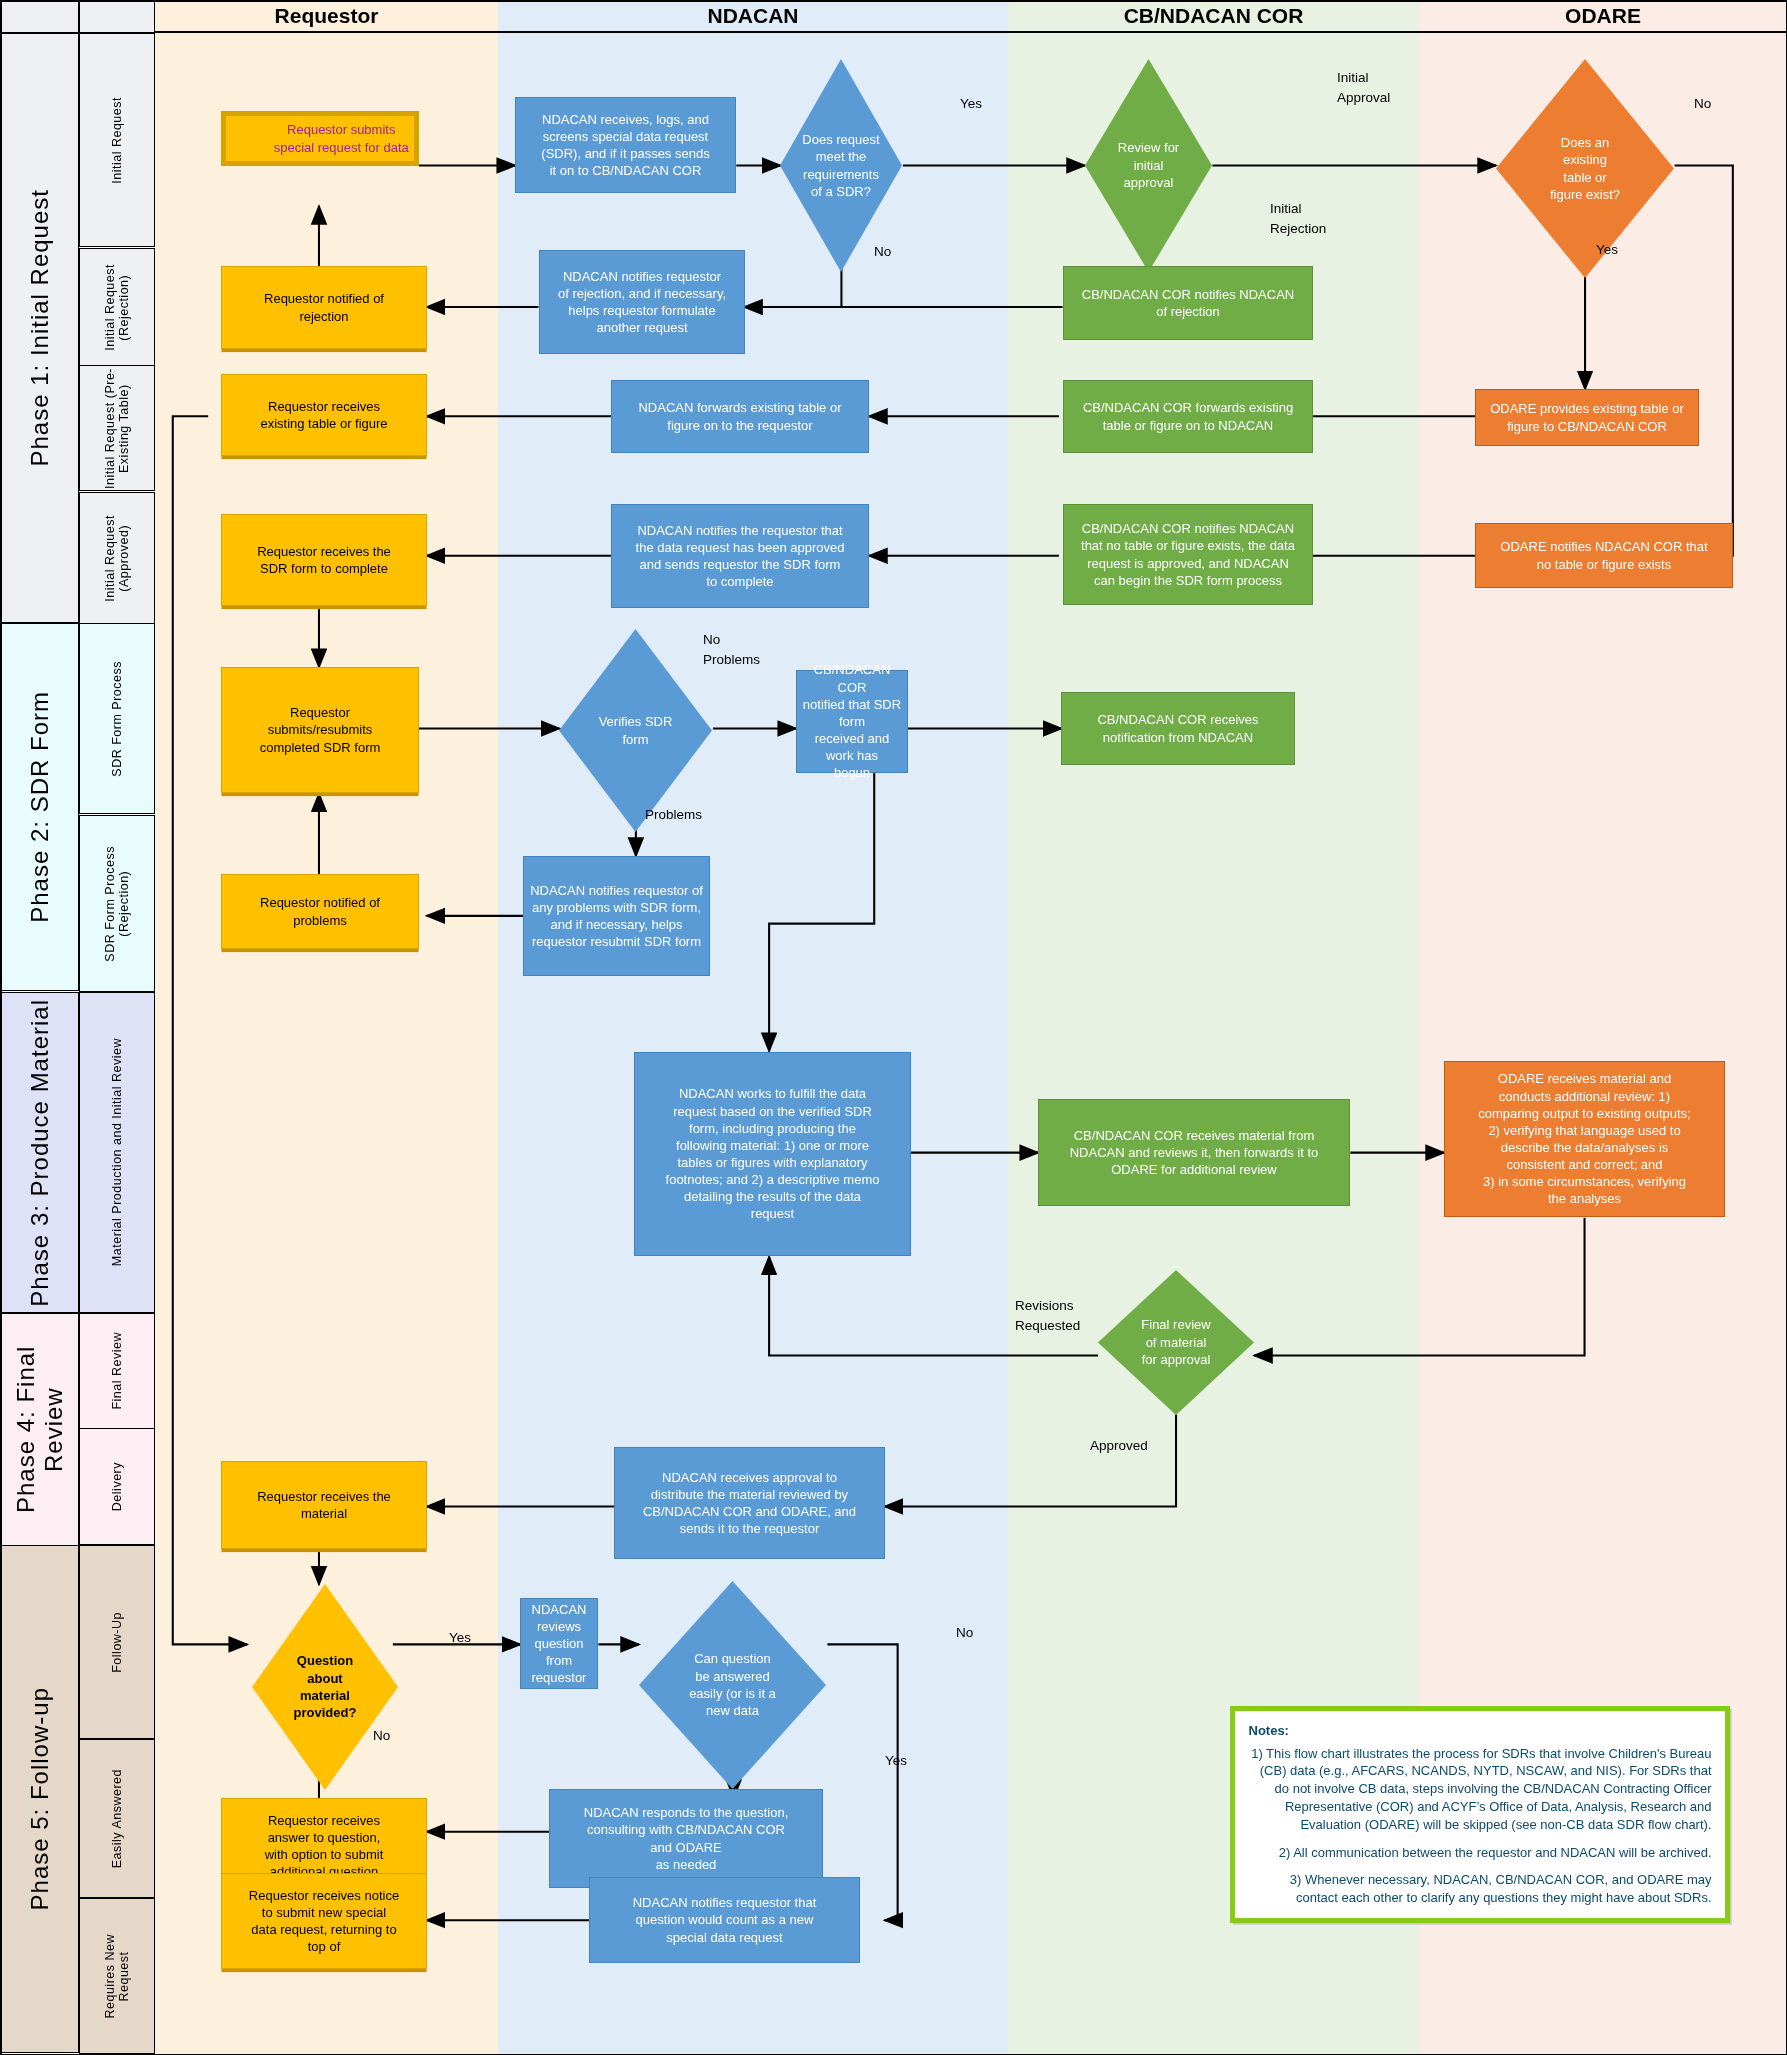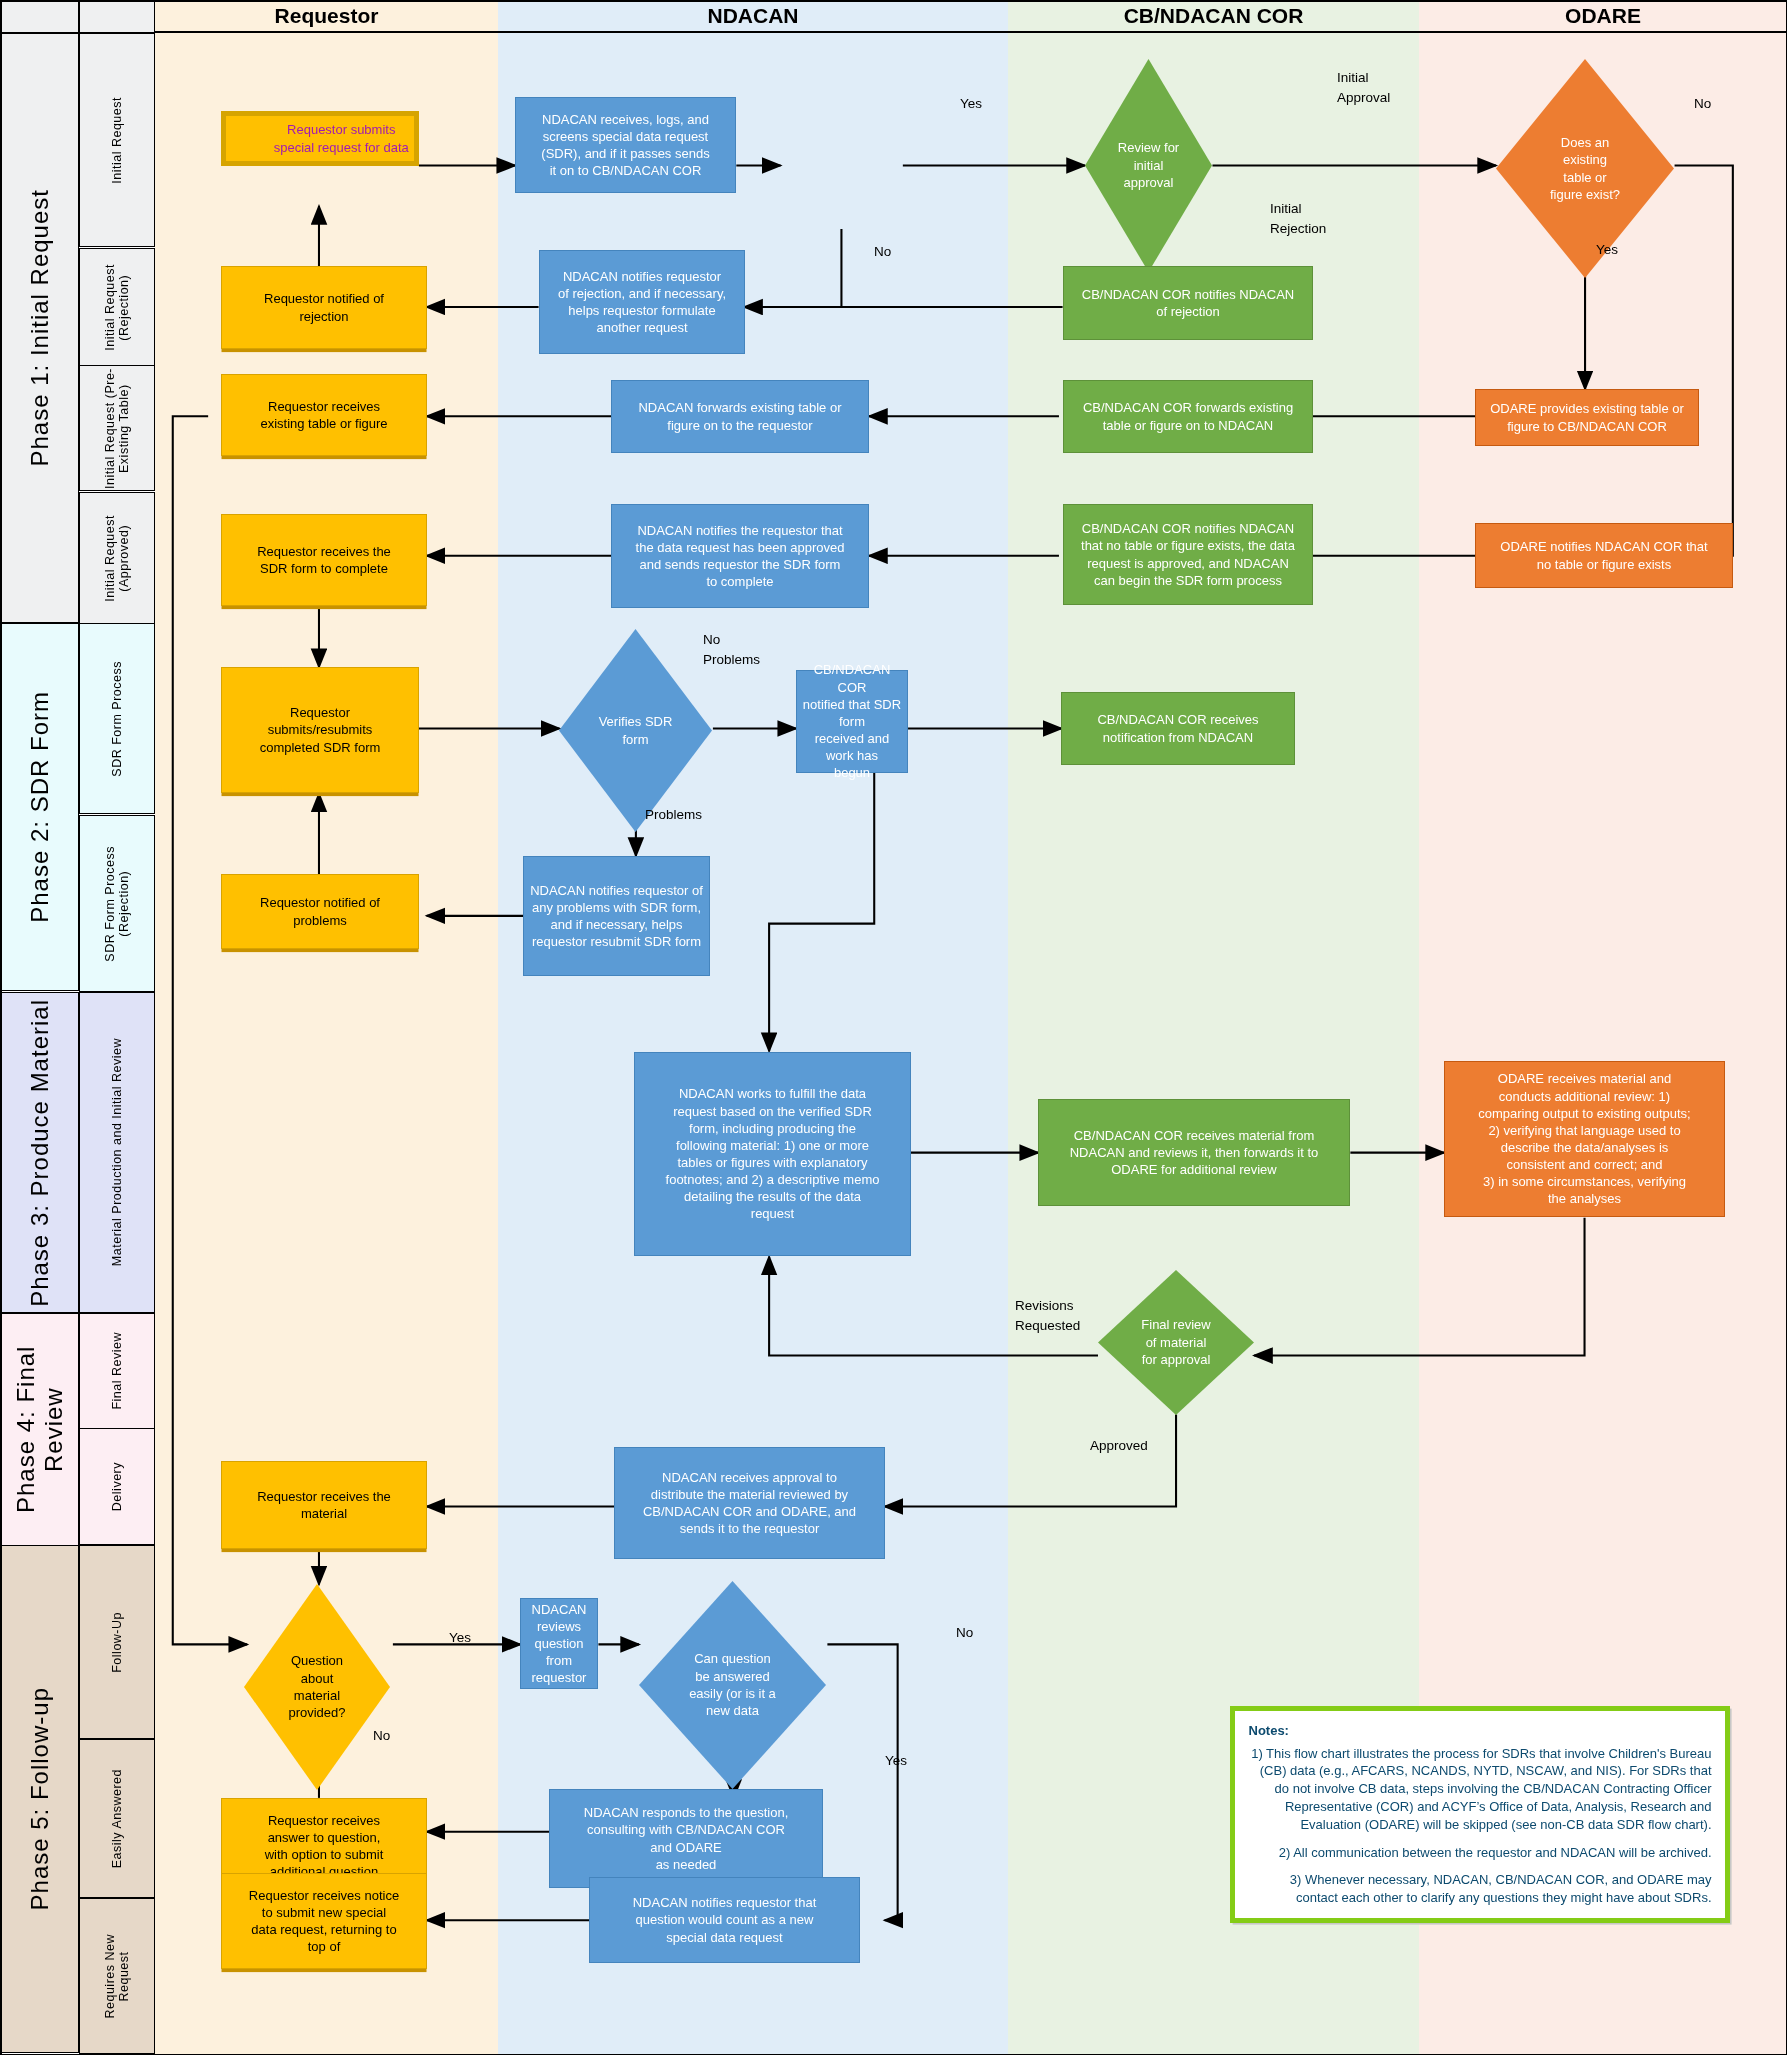--- a/index.html
+++ b/index.html
@@ -298,20 +298,26 @@
 special request for data</span>
   </div>
 
   <div class="node box-blue" style="left:515px; top:97px; width:221px; height:96px;">
     <span>NDACAN receives, logs, and
 screens special data request
 (SDR), and if it passes sends
 it on to CB/NDACAN COR</span>
   </div>
 
+  <div class="diamond dia-blue" style="left:780px; top:59px; width:122px; height:213px;">
+    <span class="dia-inner">Does request
+meet the
+requirements
+of a SDR?</span>
+  </div>
 
   <div class="diamond dia-green" style="left:1085px; top:59px; width:127px; height:213px;">
     <span class="dia-inner">Review for
 initial
 approval</span>
   </div>
 
   <div class="diamond dia-orange" style="left:1496px; top:59px; width:178px; height:219px;">
     <span class="dia-inner">Does an
 existing
@@ -454,21 +460,21 @@
 material</span>
   </div>
 
   <div class="node box-blue" style="left:614px; top:1447px; width:271px; height:112px;">
     <span>NDACAN receives approval to
 distribute the material reviewed by
 CB/NDACAN COR and ODARE, and
 sends it to the requestor</span>
   </div>
 
-  <div class="diamond dia-yellow" style="left:244px; top:1584px; width:146px; height:206px;">
+  <div class="diamond dia-yellow" style="left:252px; top:1584px; width:146px; height:206px;font-weight:bold;">
     <span class="dia-inner">Question
 about
 material
 provided?</span>
   </div>
 
   <div class="node box-blue" style="left:520px; top:1598px; width:78px; height:91px;">
     <span>NDACAN reviews
 question from
 requestor</span>

